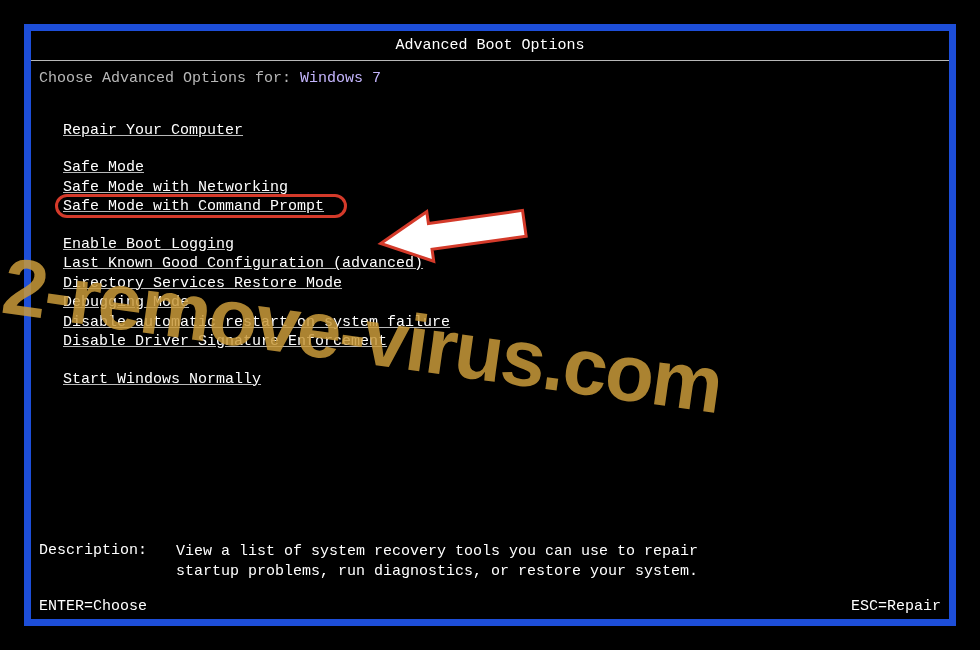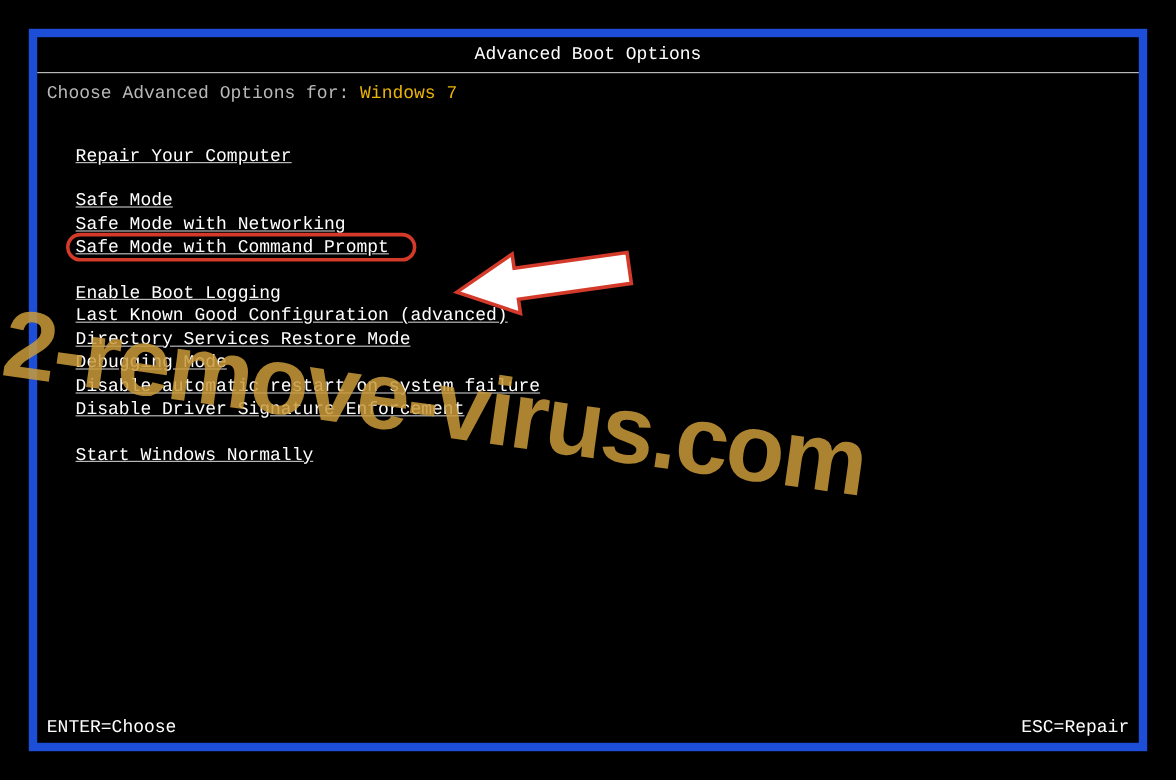--- a/index.html
+++ b/index.html
@@ -35,21 +35,21 @@
       position: absolute;
       top: 38px;
       left: 8px;
       right: 8px;
     }
     .prompt-line {
       margin-bottom: 0px;
       line-height: 1.3;
     }
     .white-text {
-      color: #eab308;
+      color: #c4b5fd;
     }
     .dim-text {
       color: #a8a8a8;
     }
     .menu-section {
       margin-top: 32px;
       margin-left: 24px;
     }
     .menu-item {
       line-height: 1.3;
@@ -159,20 +159,24 @@
         <div class="menu-item">Disable automatic restart on system failure</div>
         <div class="menu-item">Disable Driver Signature Enforcement</div>
       </div>
 
       <div class="menu-group">
         <div class="menu-item">Start Windows Normally</div>
       </div>
     </div>
   </div>
 
+  <div class="description-section">
+    <span class="desc-label">Description:</span>
+    <span class="desc-text">View a list of system recovery tools you can use to repair startup problems, run diagnostics, or restore your system.</span>
+  </div>
 
   <div class="footer">
     <span>ENTER=Choose</span>
     <span>ESC=Repair</span>
   </div>
 </div>
 
 <div class="arrow-overlay">
   <svg width="170" height="70" viewBox="0 0 170 70">
     <g transform="rotate(-8 85 35)">

